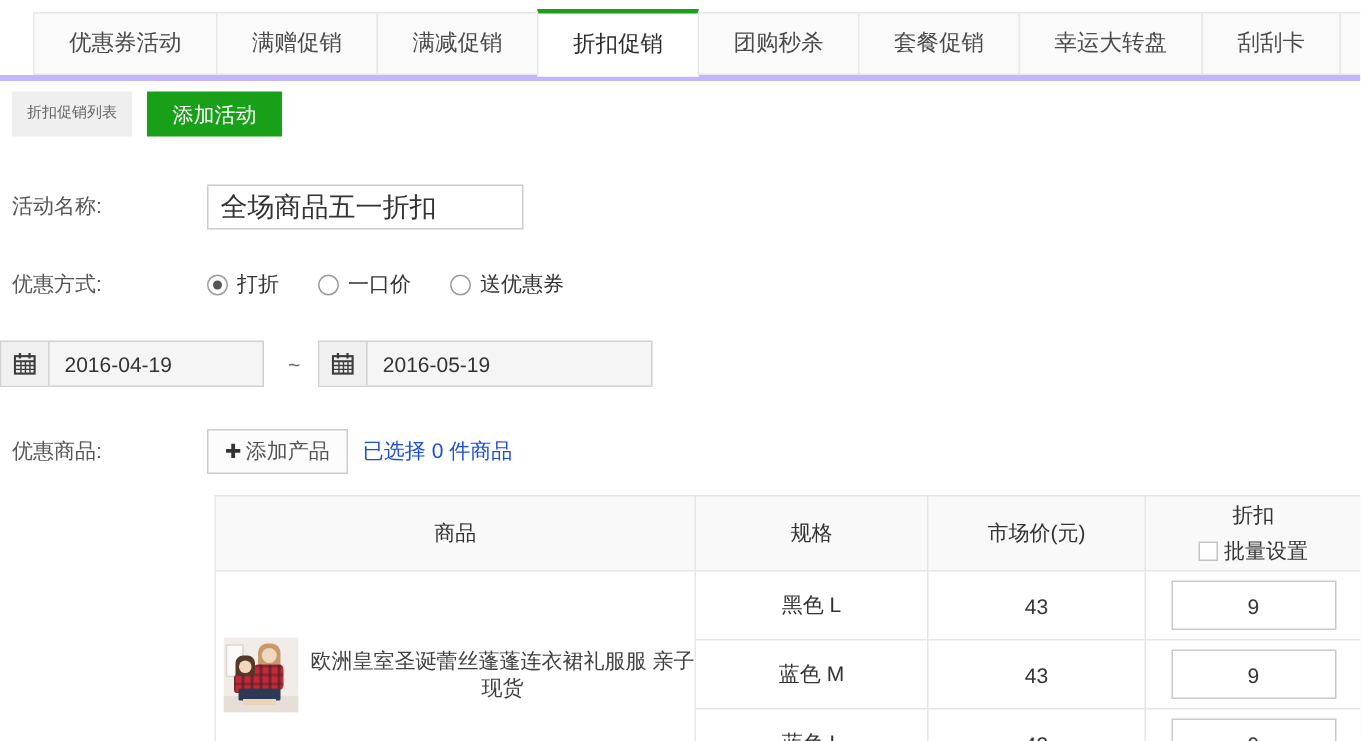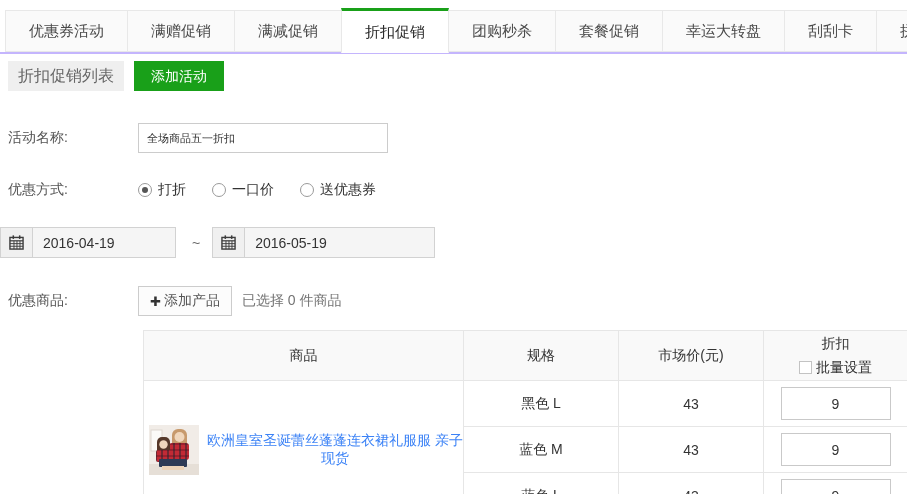--- a/index.html
+++ b/index.html
@@ -1,79 +1,79 @@
 <!DOCTYPE html>
 <html><head>
 <meta charset="utf-8">
 <style>
   * { margin:0; padding:0; box-sizing:border-box; }
   html,body { background:#fff; }
   body { font-family:"Liberation Sans","DejaVu Sans",sans-serif; color:#333; }
   .screen { position:relative; width:907px; height:494px; background:#fff; overflow:hidden; }
 
   
-  .tabbar { display:flex; align-items:flex-end; height:54px; border-bottom:2px solid #c4b5fd; padding-left:5px; }
+  .tabbar { display:flex; align-items:flex-end; height:54px; border-bottom:4px solid #c4b5fd; padding-left:22px; }
   .tab { height:42px; line-height:40px; padding:0 23px; background:#fafafa; border:1px solid #e8e8e8;
          margin-right:-1px; font-size:15px; color:#4a4a4a; white-space:nowrap; cursor:pointer; }
   .tab.active { height:45px; line-height:41px; margin-bottom:-1px; background:#fff;
                 border-top:3px solid #19A019; border-bottom:1px solid #fff; color:#2b2b2b; position:relative; z-index:2; }
 
   
   .subnav { display:flex; margin:7px 0 0 8px; }
-  .btn-gray { height:30px; line-height:30px; padding:0 10px; background:#efefef; color:#666; font-size:16px; cursor:pointer; }
+  .btn-gray { height:30px; line-height:30px; padding:0 10px; background:#efefef; color:#666; font-size:10px; cursor:pointer; }
   .btn-green { height:30px; line-height:30px; padding:0 17px; background:#19A019; color:#fff; font-size:14px; margin-left:10px; cursor:pointer; }
 
   
   .form { margin-top:32px; }
   .form-row { display:flex; align-items:center;margin-top:28px; }
   .form-label { width:138px; padding-left:8px; font-size:14px; color:#555; flex:none; }
   .row-name { margin-bottom:15px; }
   .row-type { margin-bottom:28px; }
   .row-date { margin-bottom:14px; }
   .row-prod { margin-bottom:14px; }
 
-  .text-input { width:250px; height:30px; border:1px solid #ccc; padding:0 8px; font-size:11px; color:#333;
+  .text-input { width:211px; height:30px; border:1px solid #ccc; padding:0 8px; font-size:18px; color:#333;
                 font-family:inherit; background:#fff; outline:none; }
 
   .radio-group { display:flex; align-items:center; }
   .radio-opt { display:flex; align-items:center; margin-right:26px; cursor:pointer; }
   .radio-circle { width:14px; height:14px; border:1px solid #9a9a9a; border-radius:50%; background:#fff;
                   display:inline-flex; align-items:center; justify-content:center; flex:none; }
   .radio-circle.checked::after { content:""; width:6px; height:6px; border-radius:50%; background:#555; }
   .radio-text { margin-left:6px; font-size:14px; color:#333; }
 
   .date-field { display:flex; align-items:center; height:31px; border:1px solid #d2d2d2; background:#f5f5f5; cursor:pointer; }
   .date-field.start { width:176px; }
   .date-field.end { width:223px; }
   .cal-box { width:32px; height:100%; display:flex; align-items:center; justify-content:center;
              background:#f0f0f0; border-right:1px solid #d2d2d2; flex:none; }
   .date-text { padding-left:10px; font-size:14px; color:#333; }
   .tilde { margin:0 12px 0 16px; color:#666; font-size:14px; }
 
   .btn-add-product { display:flex; align-items:center; height:30px; padding:0 11px; background:#fcfcfc;
                      border:1px solid #ccc; font-size:14px; color:#555; cursor:pointer; }
   .plus { font-size:13px; color:#333; margin-right:3px; }
-  .selected-info { margin-left:10px; font-size:14px; color:#737373; }
+  .selected-info { margin-left:10px; font-size:14px; color:#1d4ed8; }
 
   
   .goods-table { border-collapse:collapse; margin:14px 0 0 143px; width:764px; table-layout:fixed; font-size:14px; }
   .goods-table th, .goods-table td { border:1px solid #e6e6e6; text-align:center; color:#333; font-weight:normal; }
   .goods-table thead th { background:#f9f9f9; height:50px; }
   .goods-table td { height:46px; background:#fff; }
   .col-product { width:320px; }
   .col-spec { width:155px; }
   .col-price { width:145px; }
   .col-discount { width:144px; }
   .discount-head { line-height:1.7; }
   .checkbox { display:inline-block; width:13px; height:13px; border:1px solid #c3c3c3; background:#fff;
               vertical-align:-2px; margin-right:4px; cursor:pointer; }
   .product-cell { text-align:left; }
   .product-wrap { display:flex; align-items:center; padding-left:5px; }
   .product-photo { width:50px; height:50px; flex:none; }
-  .product-name { margin-left:8px; font-size:14px; color:#3b82f6; }
+  .product-name { margin-left:8px; font-size:14px; color:#404040; }
   .discount-input { width:110px; height:33px; border:1px solid #c9c9c9; text-align:center; font-size:14px;
                     color:#333; font-family:inherit; background:#fff; outline:none; }
 </style>
 </head>
 <body>
 
 <div class="screen">
 
   <div class="tabbar">
     <div class="tab">优惠券活动</div>

